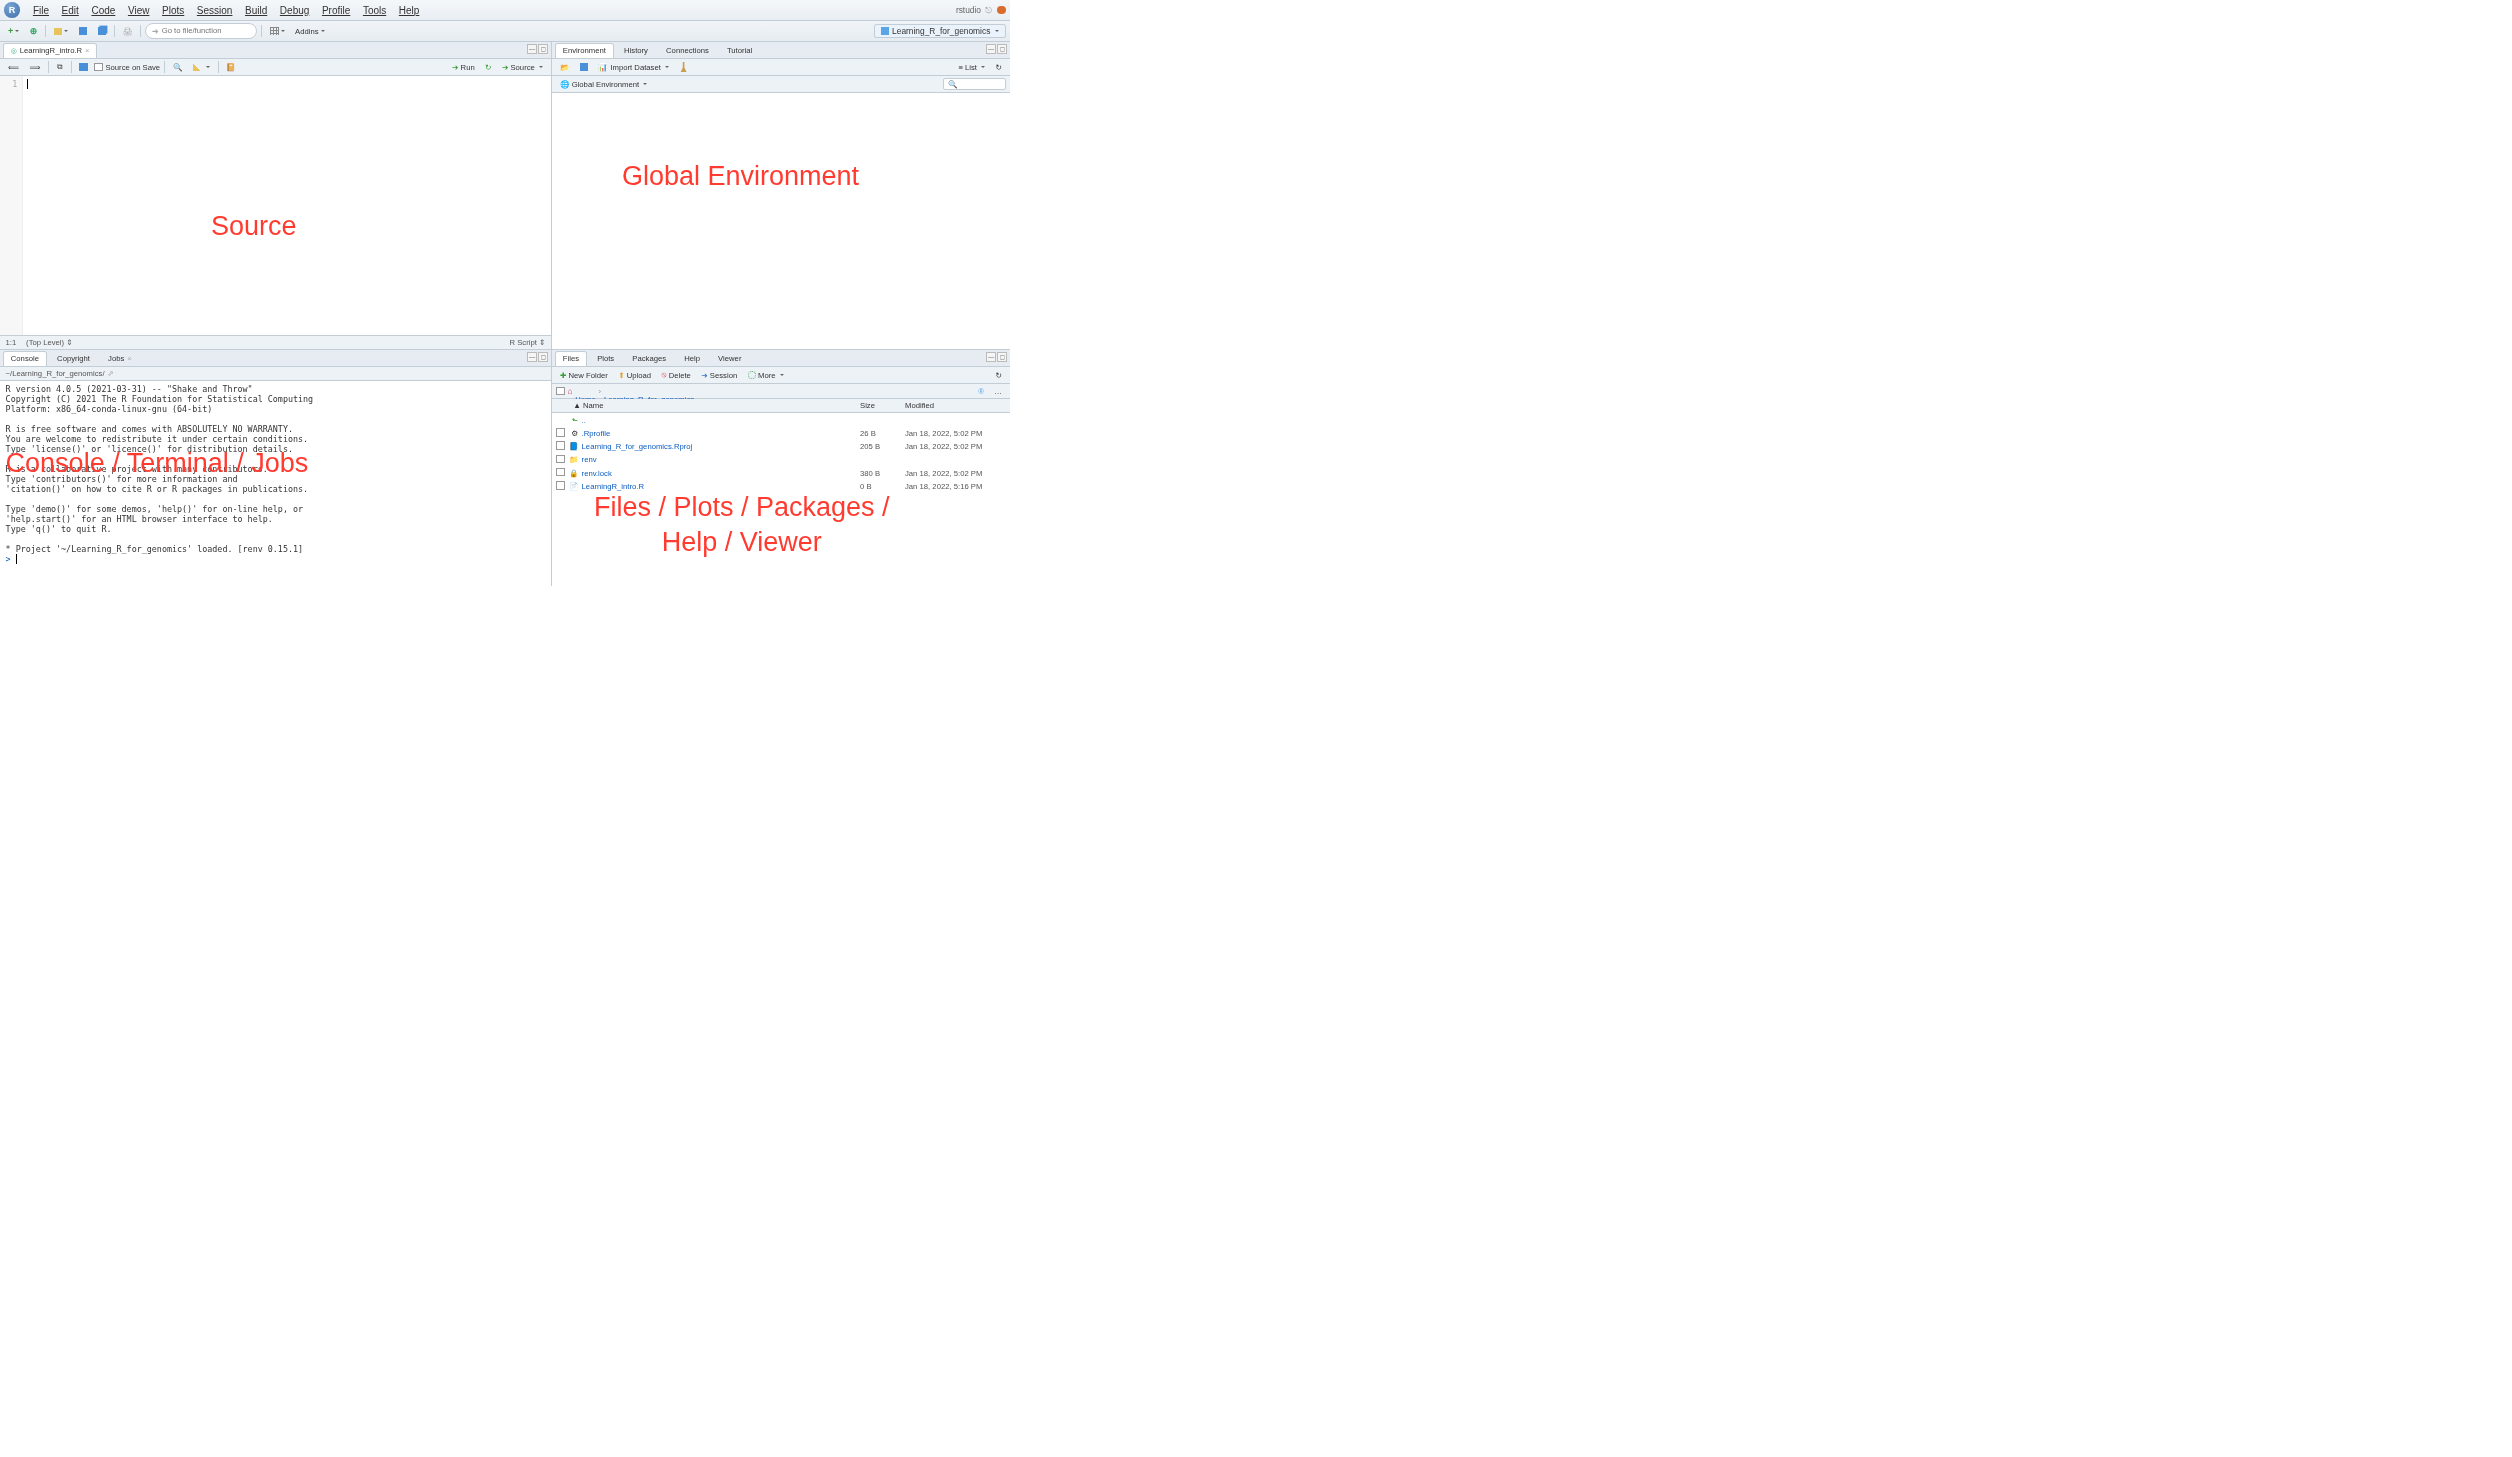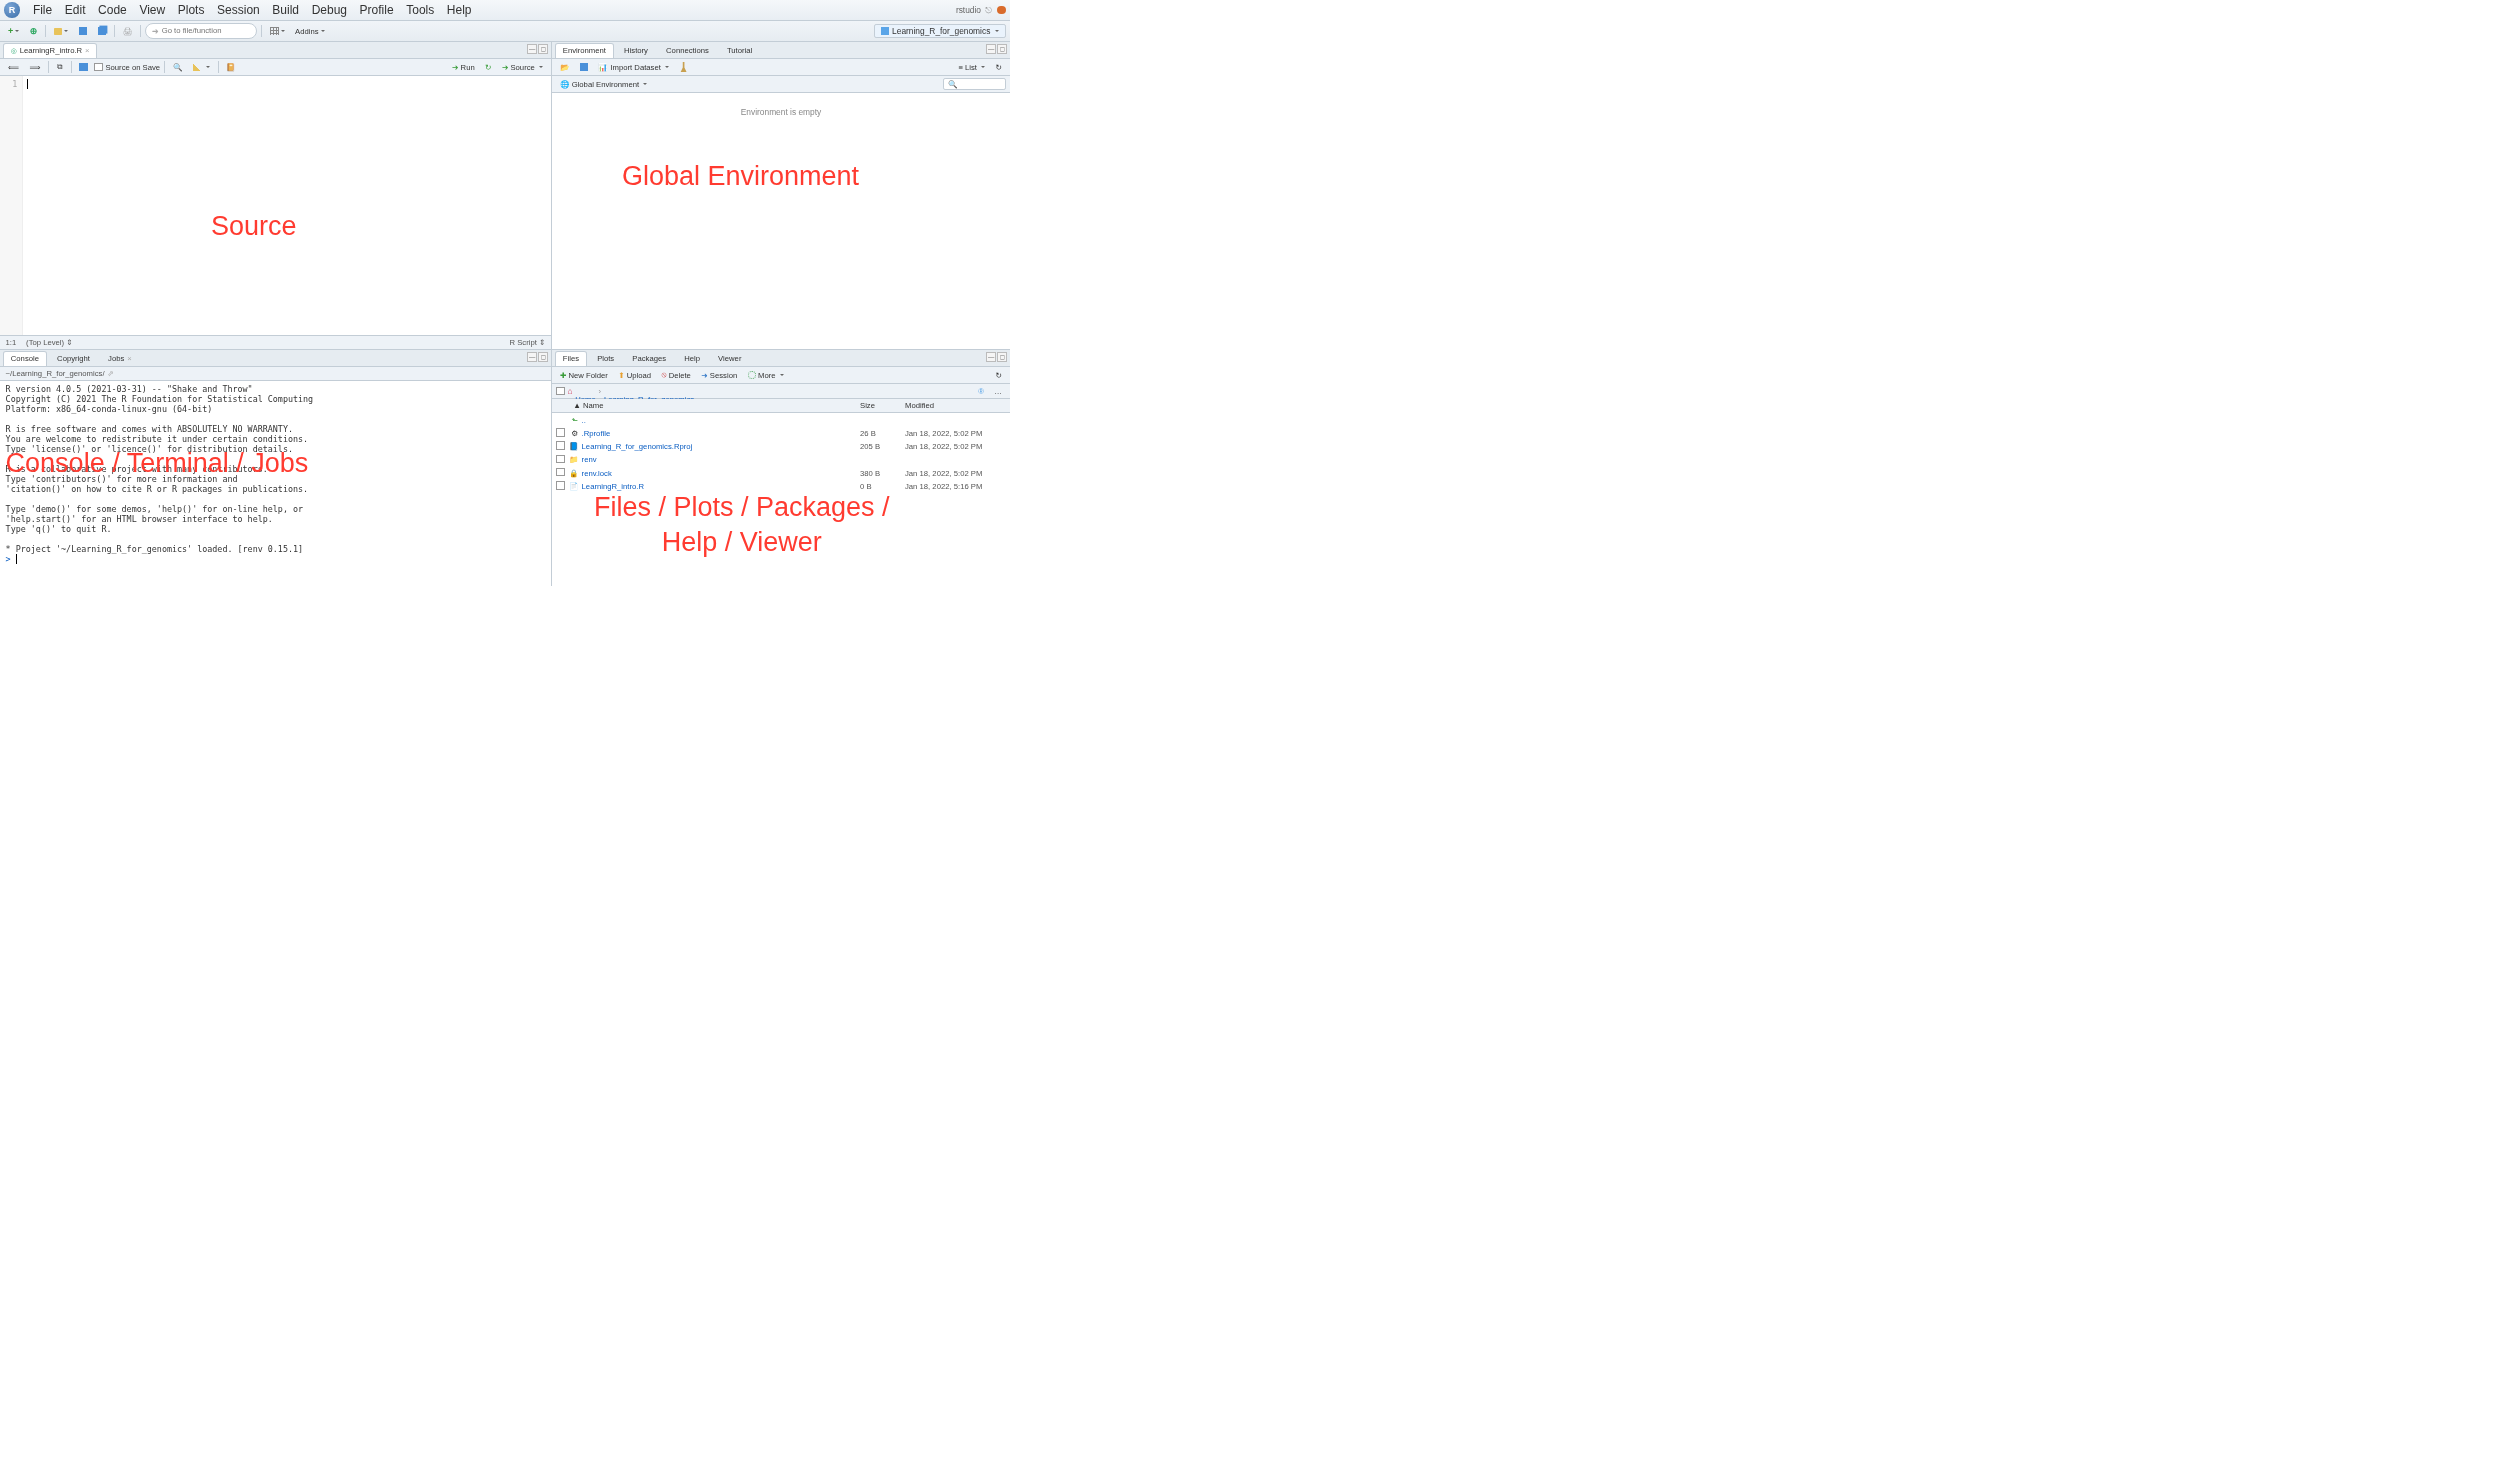--- a/index.html
+++ b/index.html
@@ -1,21 +1,21 @@
 <!DOCTYPE html>
 <html style="font-size:11.2px"><head>
 <meta charset="utf-8">
 <style>
 * { box-sizing: border-box; margin: 0; padding: 0; }
 body { font-family: "Lucida Grande", "Segoe UI", Arial, sans-serif; font-size: 8.4px; color: #333; background: #fff; overflow: hidden; width: 1010px; height: 586px; position: relative; }
 
 
 .menubar { height: 21px; display: flex; align-items: center; padding: 0 4.2px; background: linear-gradient(#f5f8fa,#e8eef3); border-bottom: 0.7px solid #c3cdd6; }
 .r-logo { width: 15.4px; height: 15.4px; border-radius: 50%; background: radial-gradient(circle at 35% 30%, #7aa5d6, #3b6fa9); margin-right: 7px; display:flex;align-items:center;justify-content:center;color:#fff;font-weight:bold;font-size:9px; }
-.menubar .menu-item { padding: 0 6.3px; cursor: pointer; font-size: 12px; color: #333; }
+.menubar .menu-item { padding: 0 6.3px; cursor: pointer; font-size: 10px; color: #333; text-decoration: underline; }
 .menubar .spacer { flex: 1; }
 .menubar .app-name { color: #666; font-size: 8.4px; margin-right: 4.2px; }
 .status-dot { width: 8.4px; height: 8.4px; border-radius: 50%; background: #d96b2b; margin-left: 5.6px; }
 
 
 .toolbar { height: 21px; display: flex; align-items: center; padding: 0 4.2px; background: linear-gradient(#f0f4f8,#e6ecf1); border-bottom: 0.7px solid #c3cdd6; gap: 2.8px; }
 .tb-btn { display:inline-flex; align-items:center; height:14px; padding:0 2.8px; cursor:pointer; border:0.7px solid transparent; border-radius:2.1px; font-size:7.7px; }
 .tb-sep { width:0.7px; height:12.6px; background:#c3cdd6; margin:0 1.4px; }
 .file-search { display:flex; align-items:center; height:15.4px; border:0.7px solid #c3cdd6; border-radius:8.4px; padding:0 5.6px; background:#fff; width:112px; gap:2.8px; }
 .file-search input { border:none; outline:none; font-size:7.7px; width:84px; color:#888; }
@@ -242,23 +242,20 @@
       </div>
     </div>
     <div class="pane-toolbar" style="border-top:none">
       <span class="mini-btn">🌐 <span>Global Environment</span><span class="caret"></span></span>
       <div class="right">
         <div class="env-search">
             <span style="color:#aaa">🔍</span>
           </div>
       </div>
     </div>
-    <div class="env-body">
-      <span>Environment is empty</span>
-    </div>
     <div class="anno" style="left:70px; top:119px">Global Environment</div>
   </div>
 
   <div class="pane" style="border-bottom:none">
     <div class="tabrow">
       <div class="tab">Console</div>
       <div class="tab inactive">Copyright</div>
       <div class="tab inactive">
           <span>Jobs</span> 
           <span class="tab-close">×</span>

